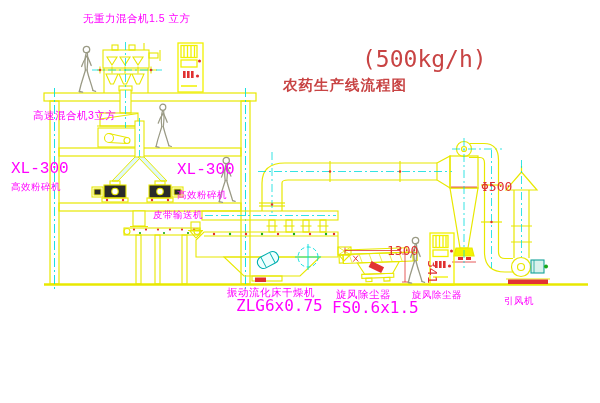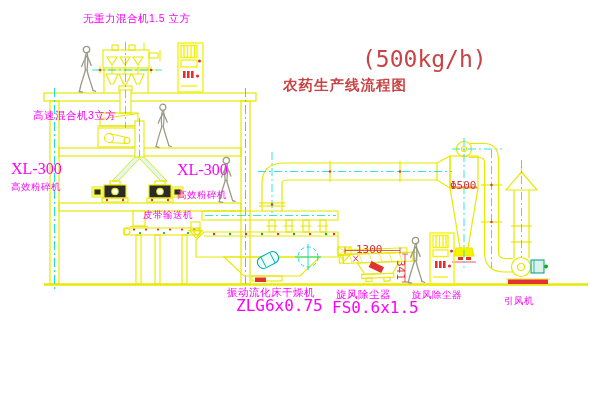--- a/index.html
+++ b/index.html
@@ -1,28 +1,28 @@
 <!DOCTYPE html>
 <html><head>
 <meta charset="utf-8">
 <style>
   html,body{margin:0;padding:0;background:#fff;}
   .stage{
     position:relative;width:600px;height:403px;background:#ffffff;
-    font-family:"Liberation Sans",sans-serif;overflow:hidden;
+    font-family:"Liberation Sans",sans-serif;overflow:hidden;border-radius:23px;
   }
   .stage svg{position:absolute;left:0;top:0;}
   .lbl{position:absolute;white-space:nowrap;line-height:1;color:#FF00FF;}
   .lbl.cn-s{font-size:9.5px;letter-spacing:0.5px;}
   .lbl.cn-m{font-size:10.5px;letter-spacing:0.5px;}
-  .lbl.model{font-family:Liberation Serif, serif;font-size:16px;letter-spacing:0px;}
+  .lbl.model{font-family:Liberation Mono, monospace;font-size:16px;letter-spacing:0px;}
   .lbl.model-big{font-family:"DejaVu Sans Mono",monospace;font-size:16px;}
   .title-cn{position:absolute;font-size:14.5px;font-weight:bold;color:#C84343;letter-spacing:1px;white-space:nowrap;}
   .title-cap{position:absolute;font-family:"DejaVu Sans Mono",monospace;font-size:23px;color:#C84343;white-space:nowrap;}
-  .dim{position:absolute;font-size:11px;color:#E03030;font-family:"DejaVu Sans Mono",monospace;white-space:nowrap;}
+  .dim{position:absolute;font-size:13px;color:#E03030;font-family:"DejaVu Sans Mono",monospace;white-space:nowrap;margin-left:31px;}
   .dim.vert{writing-mode:vertical-rl;}
 </style>
 </head>
 <body>
 
 <div class="stage">
 
 <svg width="600" height="403" viewBox="0 0 600 403">
   <defs>
     <g id="person-shape" fill="none" stroke="#9a9a85" stroke-width="1.3" stroke-linecap="round">
@@ -345,21 +345,21 @@
   <div class="title-cap" style="left:362px;top:46px;text-align:center;">(500kg/h)</div>
 
   <div class="lbl cn-m" style="left:33px;top:110px;">高速混合机3立方</div>
 
   <div class="lbl model" style="left:11px;top:161px;">XL-300</div>
   <div class="lbl cn-s" style="left:11px;top:182px;">高效粉碎机</div>
 
   <div class="lbl model" style="left:177px;top:162px;">XL-300</div>
   <div class="lbl cn-s" style="left:177px;top:190px;">高效粉碎机</div>
 
-  <div class="lbl cn-s" style="left:143px;top:210px;">皮带输送机</div>
+  <div class="lbl cn-s" style="left:153px;top:210px;">皮带输送机</div>
 
   <div class="lbl cn-m" style="left:227px;top:287px;">振动流化床干燥机</div>
   <div class="lbl model-big" style="left:236px;top:298px;text-align:right;">ZLG6x0.75</div>
 
   <div class="lbl cn-m" style="left:336px;top:289px;">旋风除尘器</div>
   <div class="lbl model-big" style="left:332px;top:300px;text-align:center;">FS0.6x1.5</div>
 
   <div class="lbl cn-s" style="left:412px;top:290px;">旋风除尘器</div>
   <div class="lbl cn-s" style="left:504px;top:296px;">引风机</div>
 

